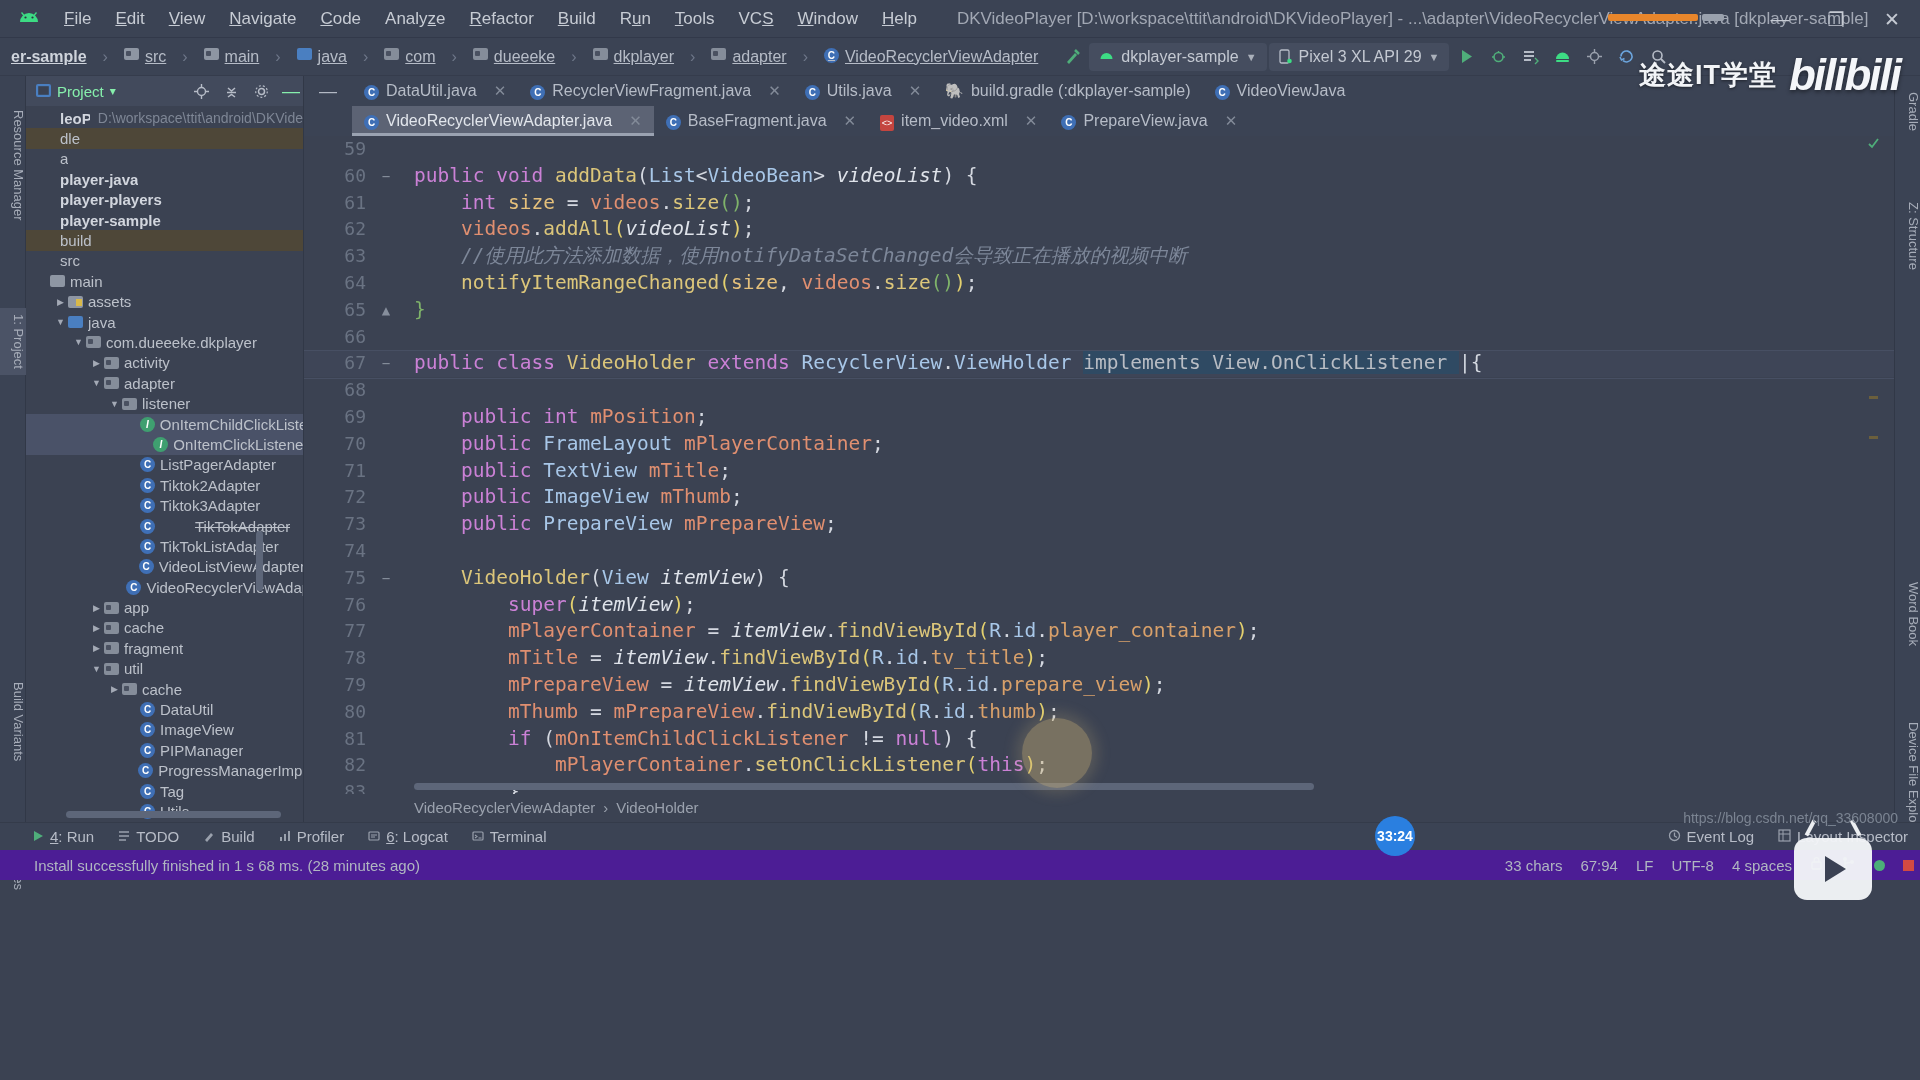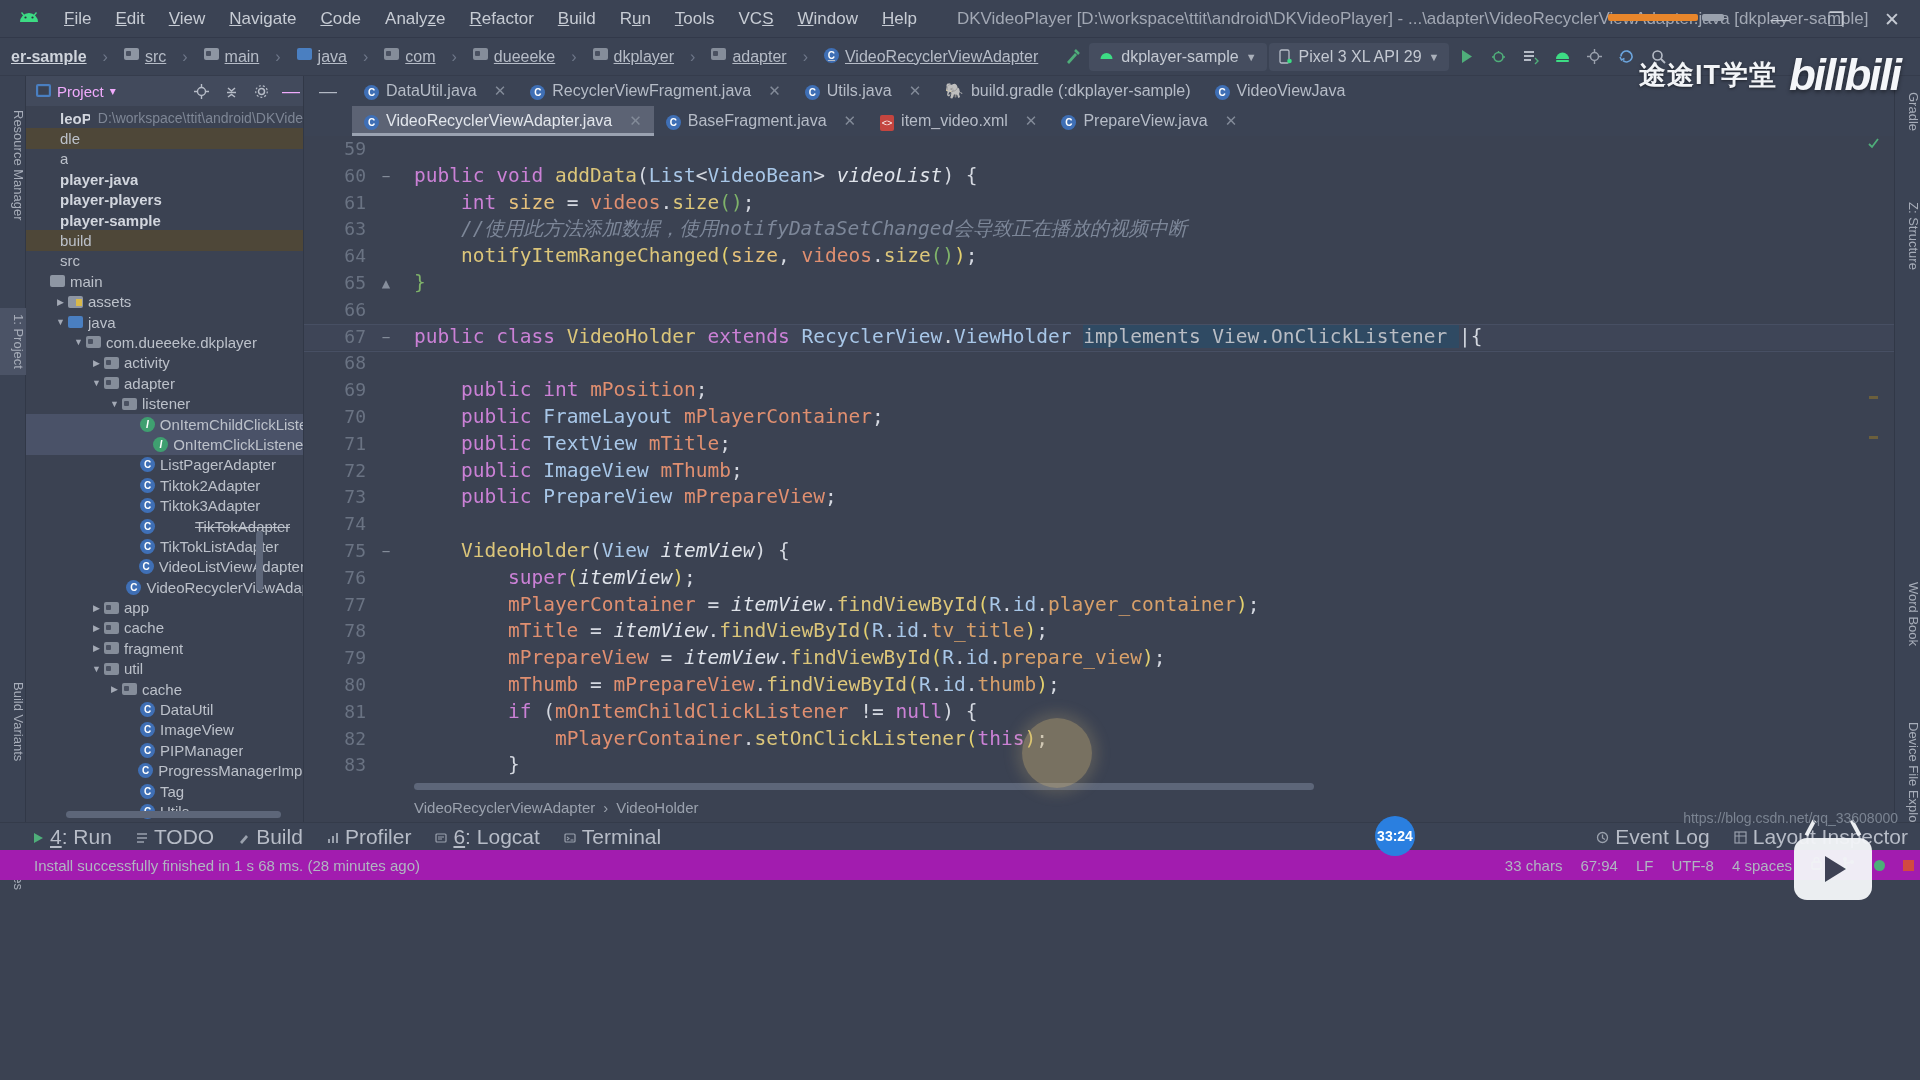--- a/index.html
+++ b/index.html
@@ -86,21 +86,21 @@
     background:#3b4354; border-left:1px solid #313847;
   }
 
   
   .projpanel {
     position:absolute; left:26px; top:76px; width:278px; height:772px;
     background:#3b4252; border-right:1px solid #313847; overflow:hidden;
   }
   .proj-header {
     height:30px; display:flex; align-items:center; background:#424a5c;
-    padding-left:10px; font-size:15px; color:#f0abfc; gap:6px;
+    padding-left:10px; font-size:15px; color:#86efac; gap:6px;
   }
   .proj-header .spacer { flex:1; }
   .ph-ic { width:24px; height:24px; display:flex; align-items:center; justify-content:center; }
   .tree { padding-top:2px; font-size:15px; }
   .trow {
     height:20.4px; display:flex; align-items:center; white-space:nowrap;
     color:#bcc1ca; position:relative;
   }
   .trow.hl-brown { background:#4e4738; }
   .trow.hl-blue { background:#4a5268; }
@@ -217,29 +217,29 @@
     background:#3b4252; display:flex; align-items:center; padding-left:110px;
     font-size:15px; color:#9ba2ae; gap:8px;
   }
 
   
   .bottombar {
     position:absolute; left:0; top:822px; width:1920px; height:28px;
     background:#3b4354; display:flex; align-items:center; gap:0px;
     border-top:1px solid #343b4a;
   }
-  .bbtn { display:flex; align-items:center; gap:6px; font-size:21px;
+  .bbtn { display:flex; align-items:center; gap:6px; font-size:15px;
     color:#b7bcc7; padding:0 12px; height:28px; white-space:nowrap; }
   .bbtn .u { text-decoration:underline; }
   .bright { position:absolute; right:0; display:flex; align-items:center; gap:0px; }
 
   
   .statusbar {
     position:absolute; left:0; top:850px; width:1920px; height:30px;
-    background:#a21caf; display:flex; align-items:center;
+    background:#4c1d95; display:flex; align-items:center;
     font-size:15px; color:#b0b6c1;
   }
   .status-msg { margin-left:34px; }
   .status-right { position:absolute; right:6px; display:flex; align-items:center; gap:18px; }
 
   
   .watermark {
     position:absolute; right:20px; top:50px; display:flex; align-items:center;
     gap:12px; pointer-events:none;
   }
@@ -820,20 +820,21 @@
           <span class="x">✕</span>
         </div>
       </div>
   </div>
 
   <div class="editor">
     <div class="codearea" id="codearea">
         <div class="cl"><span class="ln">59</span><span class="txt"></span></div>
         <div class="cl"><span class="ln">60</span><span class="fold">−</span><span class="txt"><span class="kw">public </span><span class="kw">void </span><span class="mth">addData</span><span class="pn">(</span><span class="cls">List</span><span class="pn">&lt;</span><span class="cls">VideoBean</span><span class="pn">&gt; </span><span class="var">videoList</span><span class="pn">) {</span></span></div>
         <div class="cl"><span class="ln">61</span><span class="txt"><span class="pn">    </span><span class="kw">int </span><span class="pr">size </span><span class="pn">= </span><span class="fld">videos</span><span class="pn">.</span><span class="mth">size</span><span class="gn">()</span><span class="pn">;</span></span></div>
+        <div class="cl"><span class="ln">62</span><span class="txt"><span class="pn">    </span><span class="fld">videos</span><span class="pn">.</span><span class="mth">addAll</span><span class="cal">(</span><span class="var">videoList</span><span class="cal">)</span><span class="pn">;</span></span></div>
         <div class="cl"><span class="ln">63</span><span class="txt"><span class="cmt">    //使用此方法添加数据，使用notifyDataSetChanged会导致正在播放的视频中断</span></span></div>
         <div class="cl"><span class="ln">64</span><span class="txt"><span class="pn">    </span><span class="mth">notifyItemRangeChanged</span><span class="cal">(</span><span class="pr">size</span><span class="pn">, </span><span class="fld">videos</span><span class="pn">.</span><span class="mth">size</span><span class="gn">()</span><span class="cal">)</span><span class="pn">;</span></span></div>
         <div class="cl"><span class="ln">65</span><span class="fold">▲</span><span class="txt"><span class="gn">}</span></span></div>
         <div class="cl"><span class="ln">66</span><span class="txt"></span></div>
         <div class="cl curline"><span class="ln">67</span><span class="fold">−</span><span class="txt"><span class="kw">public </span><span class="kw">class </span><span class="mth">VideoHolder </span><span class="kw">extends </span><span class="cls">RecyclerView</span><span class="pn">.</span><span class="cls">ViewHolder </span><span class="sel-box">implements View.OnClickListener </span><span class="pn">|{</span></span></div>
         <div class="cl"><span class="ln">68</span><span class="txt"></span></div>
         <div class="cl"><span class="ln">69</span><span class="txt"><span class="pn">    </span><span class="kw">public </span><span class="kw">int </span><span class="fld">mPosition</span><span class="pn">;</span></span></div>
         <div class="cl"><span class="ln">70</span><span class="txt"><span class="pn">    </span><span class="kw">public </span><span class="cls">FrameLayout </span><span class="fld">mPlayerContainer</span><span class="pn">;</span></span></div>
         <div class="cl"><span class="ln">71</span><span class="txt"><span class="pn">    </span><span class="kw">public </span><span class="cls">TextView </span><span class="fld">mTitle</span><span class="pn">;</span></span></div>
         <div class="cl"><span class="ln">72</span><span class="txt"><span class="pn">    </span><span class="kw">public </span><span class="cls">ImageView </span><span class="fld">mThumb</span><span class="pn">;</span></span></div>

